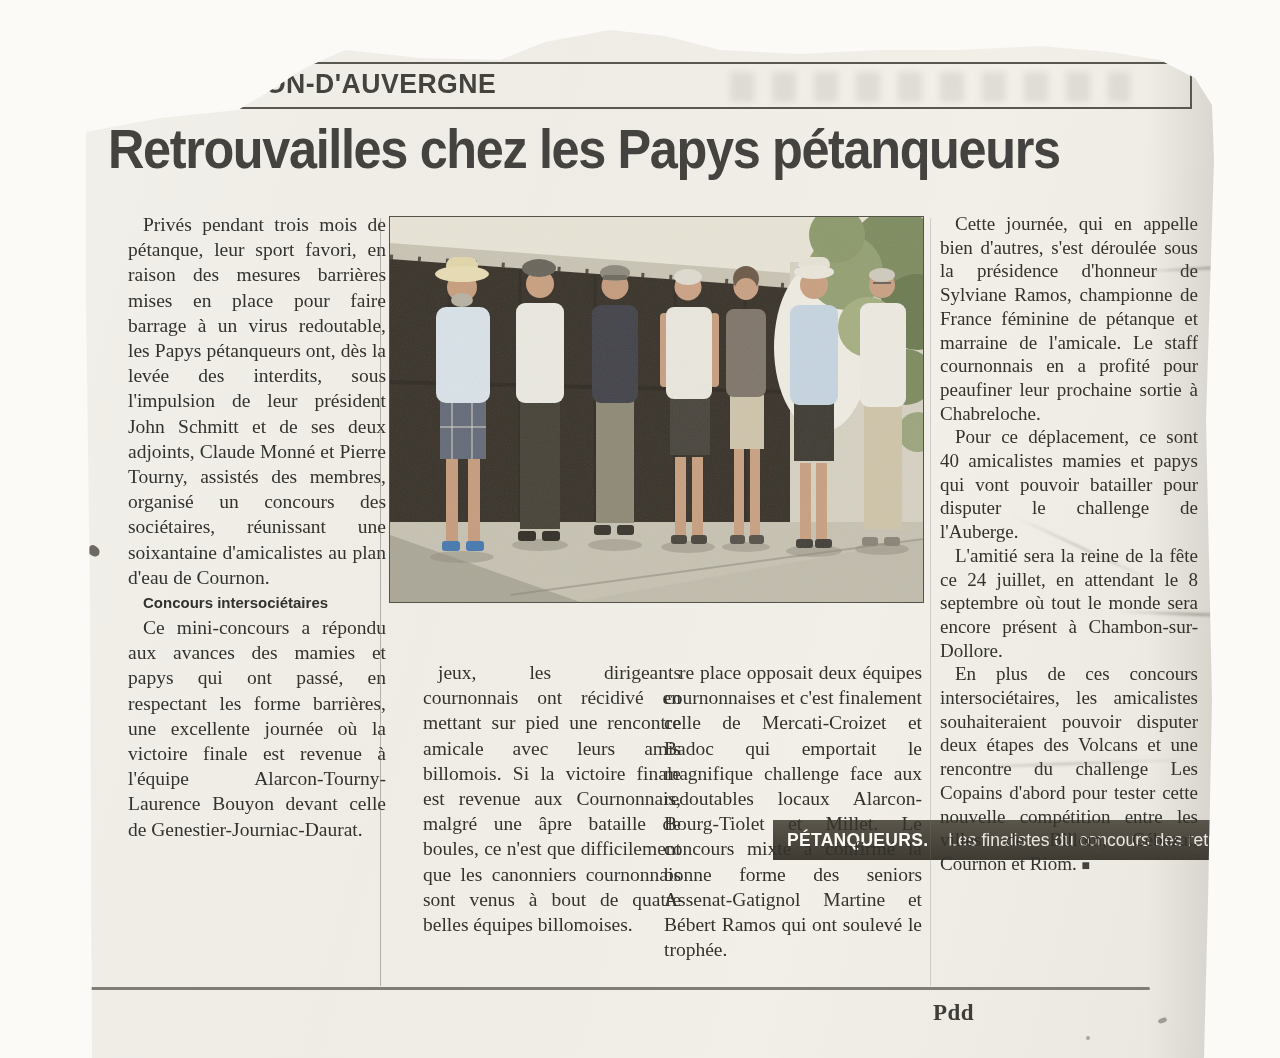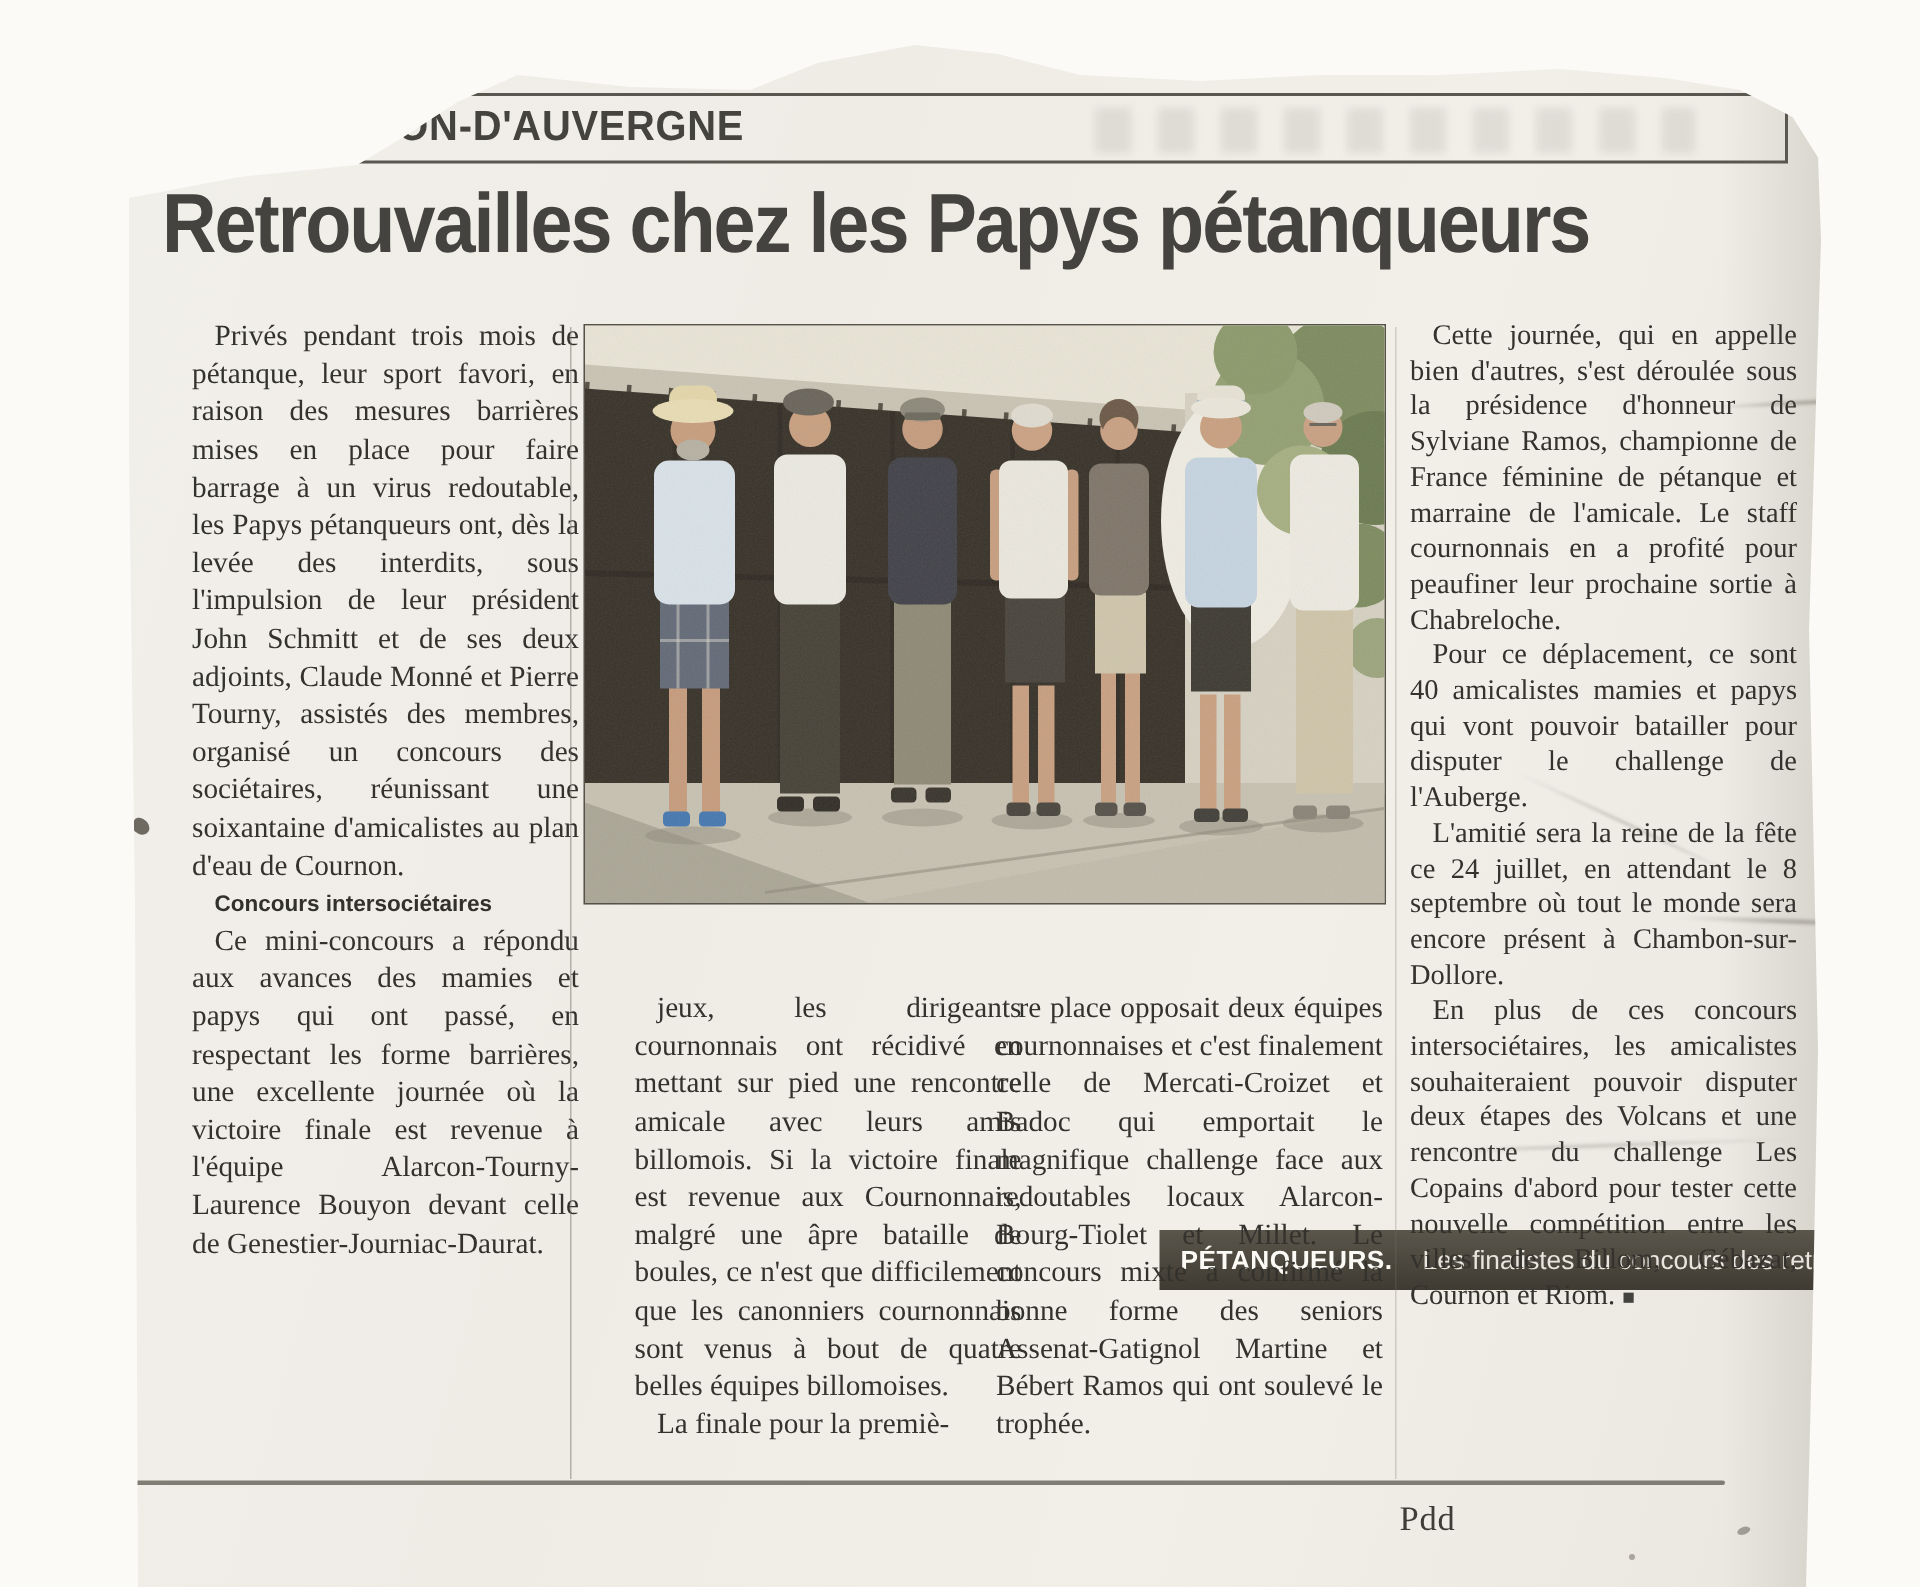--- a/index.html
+++ b/index.html
@@ -57,21 +57,21 @@
     font-size:17.5px;color:#e9e6df;white-space:nowrap;overflow:hidden;}
   .cap-lead{font-weight:bold;color:#fbfaf5;margin-right:20px;letter-spacing:.3px;}
 
   
   .vr{position:absolute;width:1px;background:rgba(120,115,105,.5);}
   .vr1{left:380px;top:218px;height:768px;}
   .vr2{left:930px;top:218px;height:768px;background:rgba(120,115,105,.28);}
   .bottom-rule{position:absolute;left:88px;top:987px;width:1062px;height:3px;
     background:#807d75;border-radius:2px;}
   .credit{position:absolute;left:933px;top:1000px;font-family:"Liberation Serif",serif;
-    font-size:23px;color:#3f3d38;letter-spacing:.5px;}
+    font-size:23px;color:#3f3d38;letter-spacing:.5px;font-weight:bold;}
 
   
   .crease{position:absolute;filter:blur(1px);}
   .crease1{left:1138px;top:266px;width:145px;height:4px;transform:rotate(-3deg);
     background:radial-gradient(closest-side,rgba(90,85,75,.5),rgba(0,0,0,0));}
   .crease2{left:1115px;top:612px;width:168px;height:5px;transform:rotate(2deg);
     background:radial-gradient(closest-side,rgba(90,85,75,.45),rgba(0,0,0,0));}
   .crease3{left:1000px;top:548px;width:170px;height:3px;transform:rotate(25deg);
     background:radial-gradient(closest-side,rgba(90,85,75,.35),rgba(0,0,0,0));}
   .crease4{left:928px;top:762px;width:270px;height:4px;transform:rotate(-2deg);
@@ -245,21 +245,20 @@
       <span class="cap-lead">PÉTANQUEURS.</span>
       <span>Les finalistes du concours des retrouvailles.</span>
     </figcaption>
   </figure>
 
   <div class="vr vr1"></div>
   <div class="vr vr2"></div>
 
   <div class="col col2">
     <p>jeux, les dirigeants cournonnais ont récidivé en mettant sur pied une rencontre amicale avec leurs amis billomois. Si la victoire finale est revenue aux Cournonnais, malgré une âpre bataille de boules, ce n'est que difficilement que les canonniers cournonnais sont venus à bout de quatre belles équipes billomoises.</p>
-    <p>La finale pour la premiè-</p>
   </div>
 
   <div class="col col3">
     <p>re place opposait deux équipes cournonnaises et c'est finalement celle de Mercati-Croizet et Badoc qui emportait le magnifique challenge face aux redoutables locaux Alarcon-Bourg-Tiolet et Millet. Le concours mixte a confirmé la bonne forme des seniors Assenat-Gatignol Martine et Bébert Ramos qui ont soulevé le trophée.</p>
   </div>
 
   <div class="col col4">
     <p>Cette journée, qui en appelle bien d'autres, s'est déroulée sous la présidence d'honneur de Sylviane Ramos, championne de France féminine de pétanque et marraine de l'amicale. Le staff cournonnais en a profité pour peaufiner leur prochaine sortie à Chabreloche.</p>
     <p>Pour ce déplacement, ce sont 40 amicalistes mamies et papys qui vont pouvoir batailler pour disputer le challenge de l'Auberge.</p>
     <p>L'amitié sera la reine de la fête ce 24 juillet, en attendant le 8 septembre où tout le monde sera encore présent à Chambon-sur-Dollore.</p>

